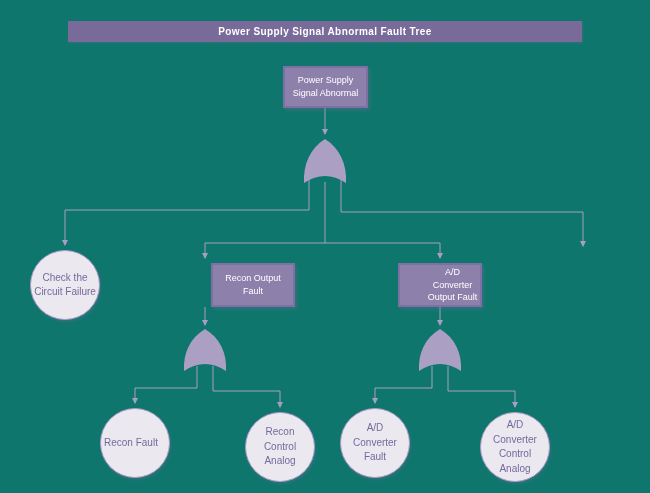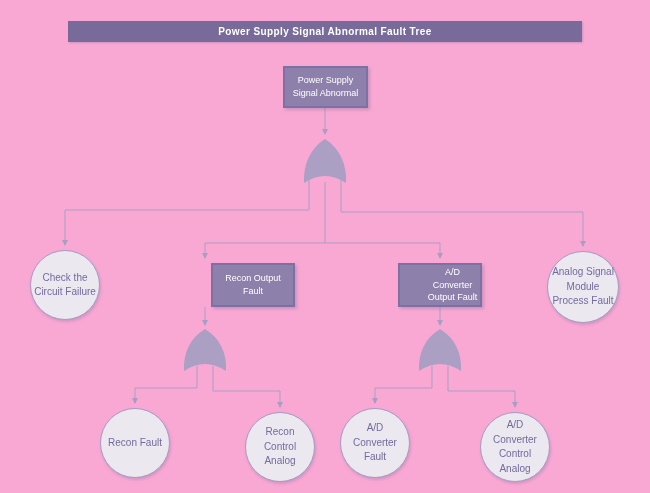--- a/index.html
+++ b/index.html
@@ -1,29 +1,29 @@
 <!DOCTYPE html>
 <html><head>
 <meta charset="utf-8">
 <style>
   html, body { margin: 0; padding: 0; background: #ffffff; }
   .canvas {
-    position: relative; width: 650px; height: 493px; background: #f9a8d4;
+    position: relative; width: 650px; height: 493px; background: #0f766e;
     font-family: "Liberation Sans", sans-serif; overflow: hidden;
   }
   .banner {
     position: absolute; left: 68px; top: 21px; width: 514px; height: 21px;
     background: #786a99; color: #ffffff; display: flex; align-items: center; justify-content: center;
     font-size: 10px; font-weight: bold; letter-spacing: 0.4px;
     box-shadow: 1px 1px 2px rgba(120,110,150,0.35);
   }
   .wires { position: absolute; left: 0; top: 0; }
   .wires polyline, .wires line { fill: none; stroke: #a79fc2; stroke-width: 1; }
   .node {
-    position: absolute; display: flex; align-items: center; justify-content: center;
+    position: absolute; display: flex; align-items: center; justify-content: flex-start;
     text-align: center; box-sizing: border-box;
   }
   .rect {
     background: #8d80ab; border: 2px solid #7d70a4; color: #ffffff;
     font-size: 9px; line-height: 1.4; padding: 2px;
     box-shadow: 2px 2px 3px rgba(120,110,150,0.35);
   }
   .circle {
     background: #ebe8ef; border: 1px solid #a69cc4; border-radius: 50%;
     color: #756a9e; font-size: 10px; line-height: 1.45; padding: 3px;
@@ -78,23 +78,20 @@
   </div>
 
   <div class="node rect" style="left:398px; top:263px; width:84px; height:44px;padding-left:27px;">
     <span>A/D Converter Output Fault</span>
   </div>
 
   <div class="node circle" style="left:30px; top:250px; width:70px; height:70px;">
     <span>Check the Circuit Failure</span>
   </div>
 
-  <div class="node circle" style="left:547px; top:251px; width:72px; height:72px;">
-    <span>Analog Signal Module Process Fault</span>
-  </div>
 
   <div class="node circle" style="left:100px; top:408px; width:70px; height:70px;">
     <span>Recon Fault</span>
   </div>
 
   <div class="node circle" style="left:245px; top:412px; width:70px; height:70px;">
     <span>Recon Control Analog</span>
   </div>
 
   <div class="node circle" style="left:340px; top:408px; width:70px; height:70px;">

